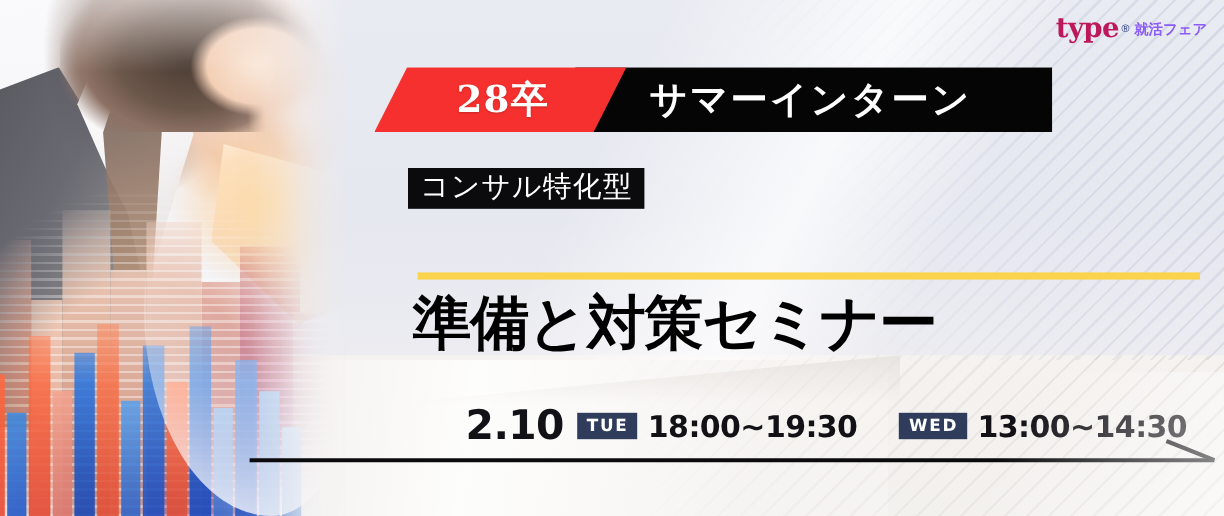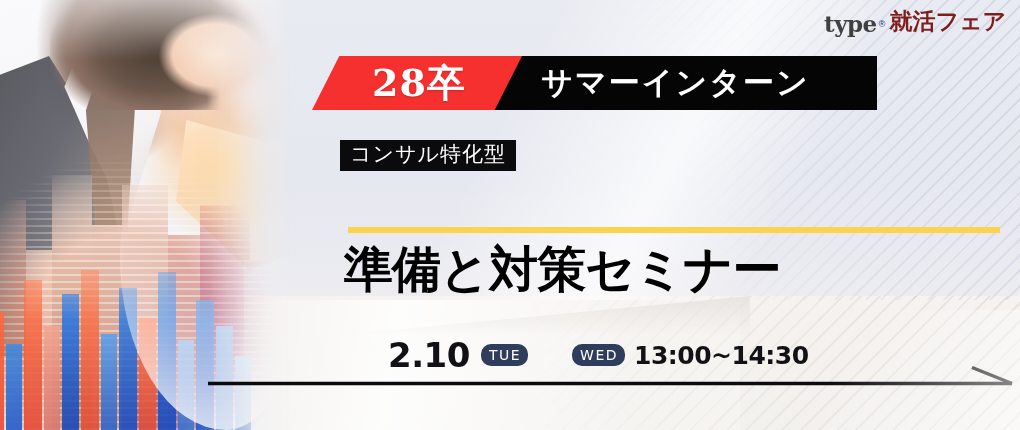--- a/index.html
+++ b/index.html
@@ -152,40 +152,40 @@
     background:linear-gradient(180deg,rgba(250,250,252,.55),rgba(250,250,252,0));
   }
 
   
   .logo{
     position:absolute;right:14px;top:12px;display:flex;align-items:center;gap:4px;
   }
   .logo-type{
     font-family:"DejaVu Serif","Liberation Serif",serif;
     font-weight:700;font-size:23px;letter-spacing:-0.5px;
-    color:#404040;line-height:1;
+    color:#be185d;line-height:1;
   }
   .logo-reg{font-size:9px;color:#1f2f7a;vertical-align:sub;margin-left:-2px;}
   .logo-jp{
-    font-family:Liberation Mono, monospace;
-    font-weight:700;font-size:23px;color:#7f1d1d;letter-spacing:0px;line-height:1;
+    font-family:Liberation Sans, sans-serif;
+    font-weight:700;font-size:12px;color:#8b5cf6;letter-spacing:0px;line-height:1;
   }
 
   
   .badge-row{position:absolute;left:312px;top:56px;height:54px;}
   .badge-grad{
     position:absolute;left:0;top:0;width:210px;height:54px;
     background:#f5302e;
     clip-path:polygon(13% 0,100% 0,87% 100%,0 100%);
   }
   .badge-grad-span{
     position:absolute;left:0;top:0;width:210px;height:54px;
     display:flex;align-items:center;justify-content:center;
     color:#ffffff;font-family:"DejaVu Serif","Liberation Serif",serif;
-    font-weight:700;font-size:38px;letter-spacing:1px;
+    font-weight:700;font-size:31px;letter-spacing:1px;
     text-shadow:0 1px 2px rgba(0,0,0,.18);
     padding-left:4px;box-sizing:border-box;
   }
   .badge-black{
     position:absolute;left:140px;top:0;width:425px;height:54px;
     background:#050505;
     clip-path:polygon(6.5% 0,100% 0,100% 100%,0 100%);
   }
   .badge-black-span{
     position:absolute;left:140px;top:0;width:425px;height:54px;
@@ -193,21 +193,21 @@
     color:#ffffff;font-family:"DejaVu Serif","Liberation Serif",serif;
     font-weight:700;font-size:31px;letter-spacing:2px;
     padding-left:22px;box-sizing:border-box;
   }
 
   
   .subtag{
     position:absolute;left:340px;top:140px;
     background:#0b0b0e;color:#fff;
     font-family:"DejaVu Sans","Liberation Sans",sans-serif;
-    font-weight:500;font-size:21px;letter-spacing:1px;
+    font-weight:500;font-size:24px;letter-spacing:1px;
     padding:3px 10px 5px 10px;line-height:1.08;
   }
 
   
   .h-line1{
     position:absolute;left:344px;top:182px;
     font-family:"DejaVu Sans","Liberation Sans",sans-serif;
     font-weight:700;font-size:39px;letter-spacing:-1px;color:#0b0b0e;
     line-height:1.1;white-space:nowrap;
   }
@@ -229,22 +229,22 @@
   }
   .date-block{display:flex;align-items:center;}
   .date-num{
     font-family:"DejaVu Sans","Liberation Sans",sans-serif;
     font-weight:700;font-size:34px;letter-spacing:-0.5px;color:#111116;line-height:1;margin-left:32px;
   }
   .dow{
     display:inline-flex;align-items:center;justify-content:center;
     background:#2f3c5c;color:#ffffff;
     font-family:"DejaVu Sans","Liberation Sans",sans-serif;
-    font-weight:400;font-size:14px;letter-spacing:1.5px;
-    padding:4px 7px 4px 8px;margin:0 9px 0 11px;line-height:1;border-radius:10px;
+    font-weight:700;font-size:14px;letter-spacing:1.5px;
+    padding:4px 7px 4px 8px;margin:0 9px 0 11px;line-height:1;
   }
   .time{
     font-family:"DejaVu Sans","Liberation Sans",sans-serif;
     font-weight:700;font-size:25px;letter-spacing:-0.5px;color:#111116;line-height:1;
   }
   .date-gap{width:24px;}
 
   
   .arrow-svg{position:absolute;left:206px;top:366px;}
 
@@ -328,20 +328,21 @@
 
   <div class="subtag">コンサル特化型</div>
 
   <div class="h-underline"></div>
   <div class="h-line2">準備と対策セミナー</div>
 
   <div class="dates">
     <div class="date-block">
       <span class="date-num">2.10</span>
       <span class="dow">TUE</span>
+      <span class="time">18:00~19:30</span>
     </div>
     <div class="date-gap"></div>
     <div class="date-block">
       <span class="dow">WED</span>
       <span class="time">13:00~14:30</span>
     </div>
   </div>
 
   <svg class="arrow-svg" width="812" height="34" viewBox="0 0 812 34">
     <line x1="2" y1="17.5" x2="806" y2="17.5" stroke="#0b0b0e" stroke-width="3.4"></line>

